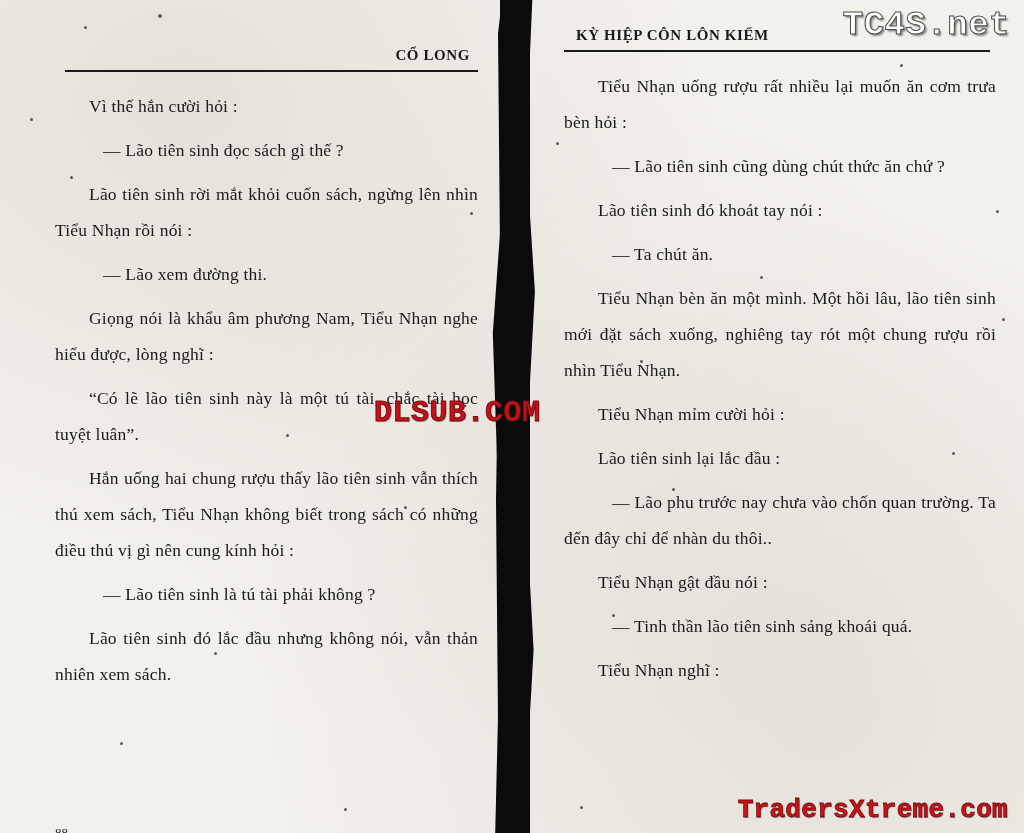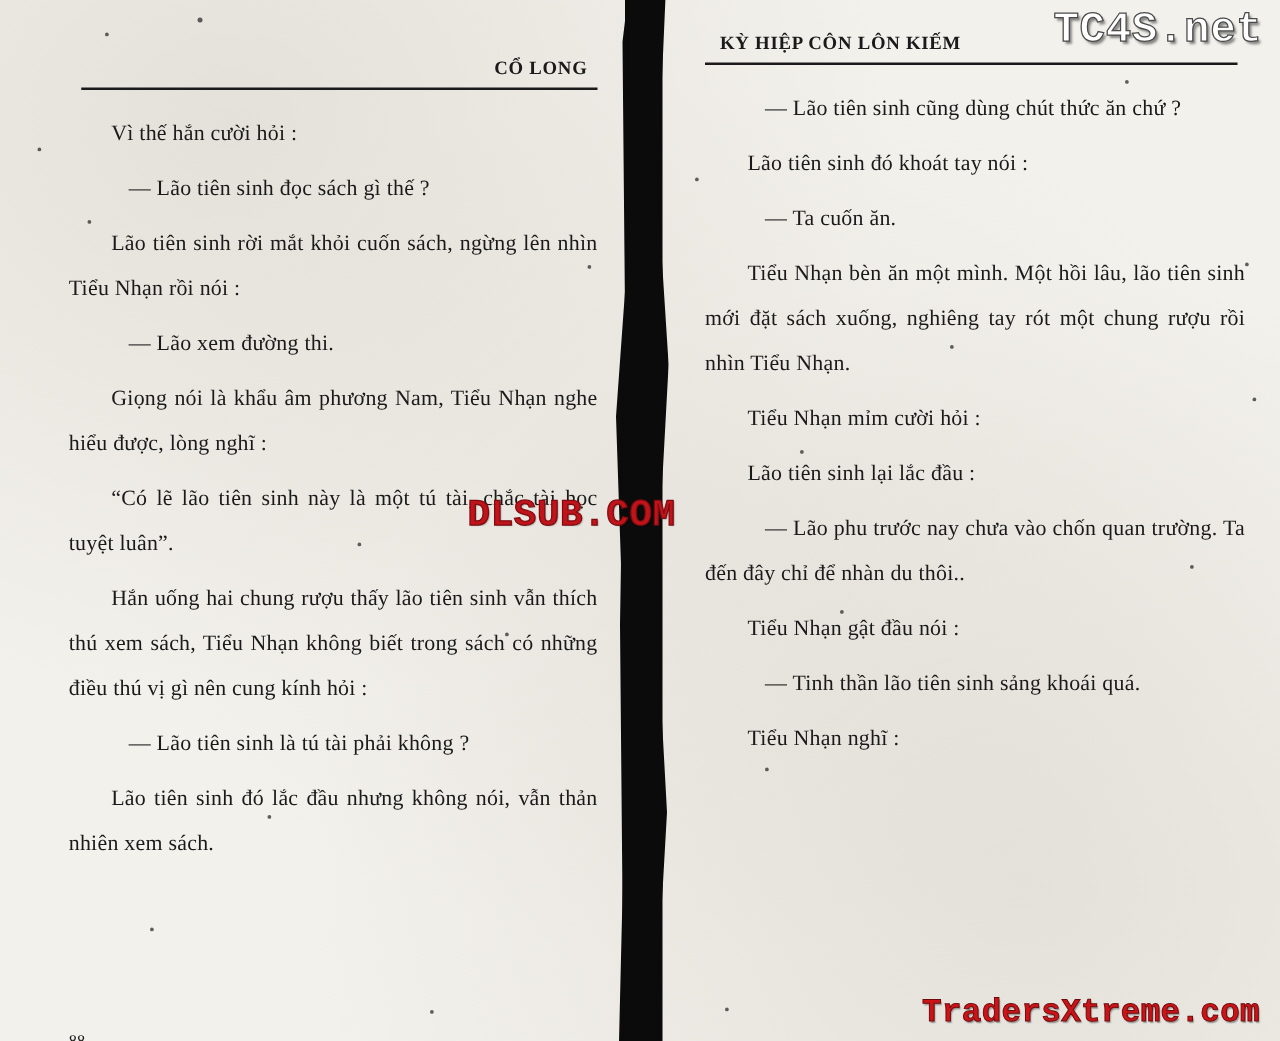--- a/index.html
+++ b/index.html
@@ -197,23 +197,24 @@
     </div>
     <div class="folio">88</div>
   </div>
 
   <div class="col" id="col-right">
     <div class="header-row">
       <div class="running-head" id="head-right">KỲ HIỆP CÔN LÔN KIẾM</div>
       <div class="rule"></div>
     </div>
     <div class="body-text">
+      <p>Tiểu Nhạn uống rượu rất nhiều lại muốn ăn cơm trưa bèn hỏi :</p>
       <p class="dash">— Lão tiên sinh cũng dùng chút thức ăn chứ ?</p>
       <p>Lão tiên sinh đó khoát tay nói :</p>
-      <p class="dash">— Ta cuốn ăn.</p>
+      <p class="dash">— Ta chút ăn.</p>
       <p>Tiểu Nhạn bèn ăn một mình. Một hồi lâu, lão tiên sinh mới đặt sách xuống, nghiêng tay rót một chung rượu rồi nhìn Tiểu Nhạn.</p>
       <p>Tiểu Nhạn mỉm cười hỏi :</p>
       <p>Lão tiên sinh lại lắc đầu :</p>
       <p class="dash">— Lão phu trước nay chưa vào chốn quan trường. Ta đến đây chỉ để nhàn du thôi..</p>
       <p>Tiểu Nhạn gật đầu nói :</p>
       <p class="dash">— Tinh thần lão tiên sinh sảng khoái quá.</p>
       <p>Tiểu Nhạn nghĩ :</p>
     </div>
   </div>
 

